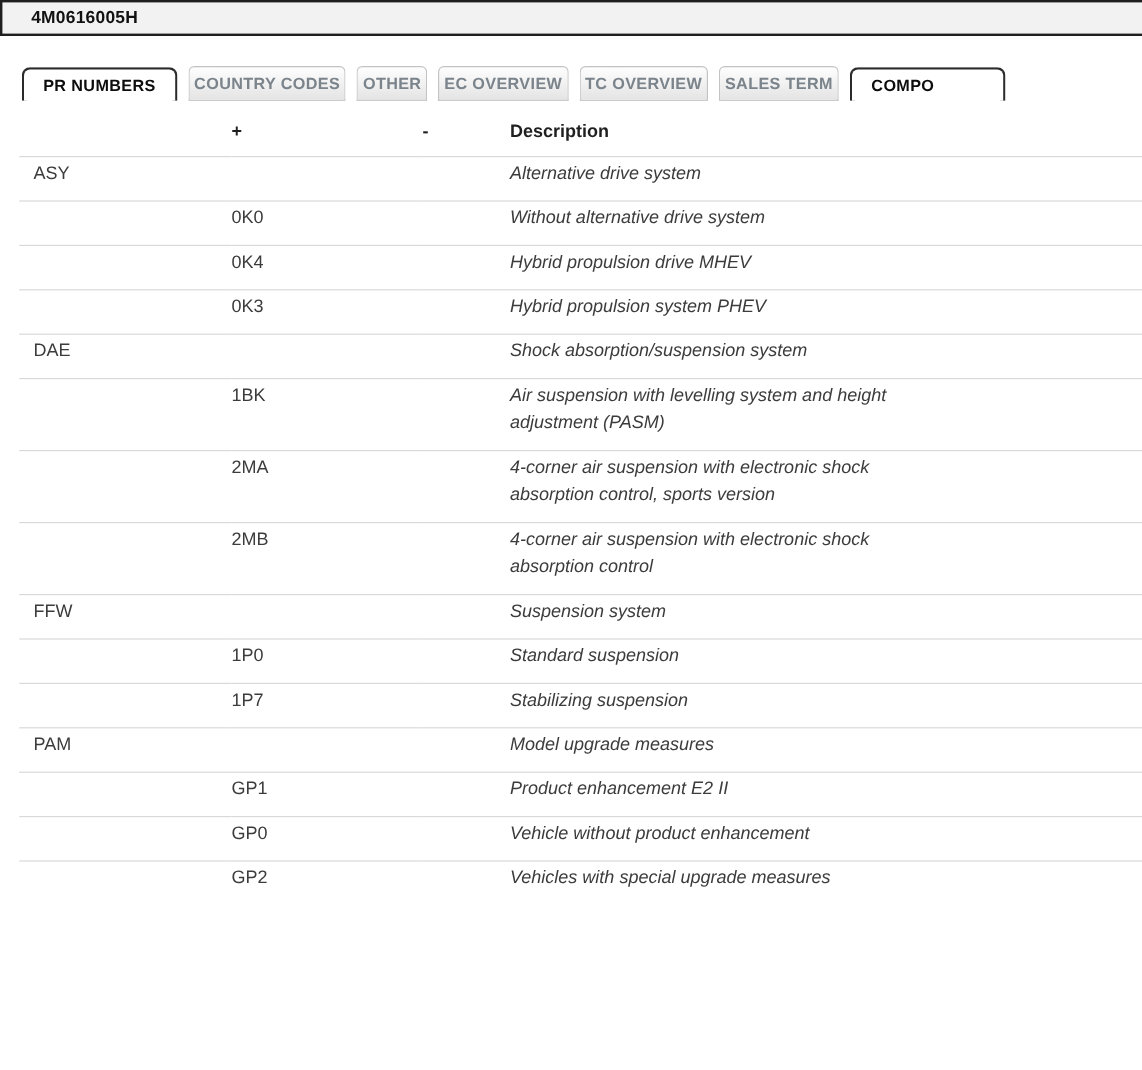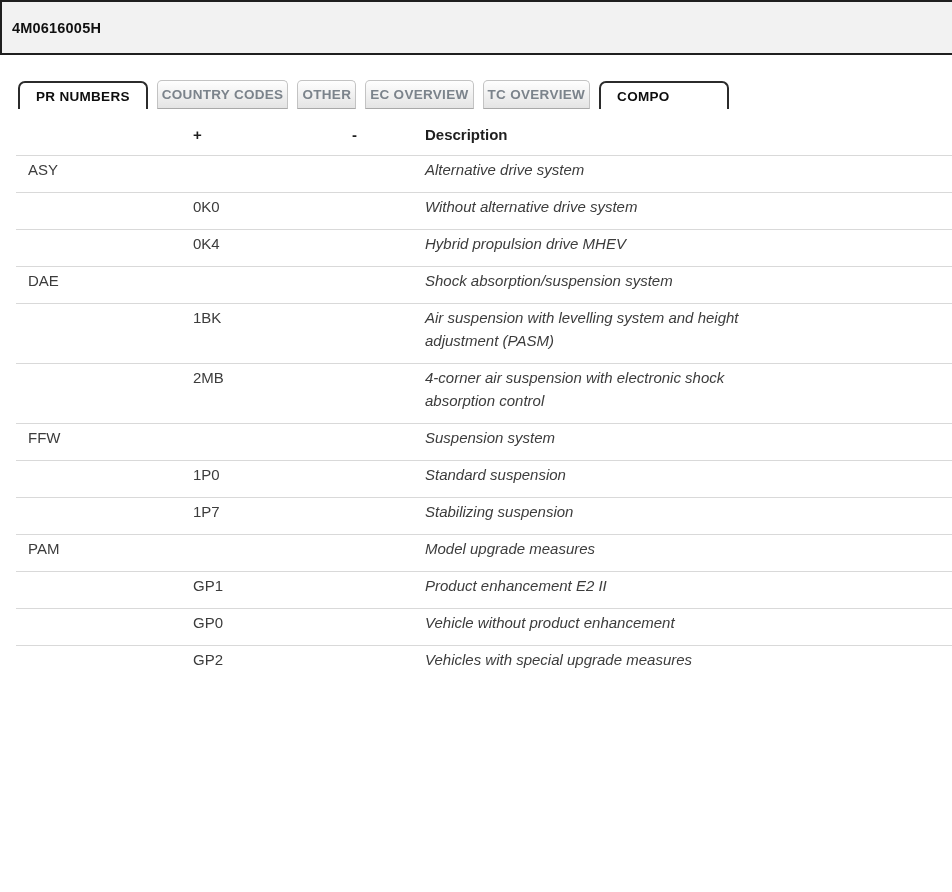--- a/index.html
+++ b/index.html
@@ -6,28 +6,28 @@
   html, body { margin: 0; padding: 0; }
   body {
     width: 952px; height: 892px;
     overflow: hidden;
     background: #ffffff;
     font-family: "Liberation Sans", sans-serif;
   }
 
   
   .topbar {
-    height: 55px;
+    height: 30px;
     background: #f2f2f2;
     border-top: 2px solid #1f1f1f;
     border-bottom: 2px solid #1f1f1f;
     border-left: 2px solid #1f1f1f;
     display: flex;
     align-items: center;
-    padding-left: 10px;
+    padding-left: 24px;
   }
   .topbar .pn {
     font-size: 14.5px;
     font-weight: bold;
     color: #111;
     letter-spacing: .2px;
   }
 
   
   .tabs {
@@ -102,20 +102,21 @@
 <div class="topbar">
   <span class="pn">4M0616005H</span>
 </div>
 
 <div class="tabs">
     <div class="tab active">PR NUMBERS</div>
     <div class="tab">COUNTRY CODES</div>
     <div class="tab">OTHER</div>
     <div class="tab">EC OVERVIEW</div>
     <div class="tab">TC OVERVIEW</div>
+    <div class="tab">SALES TERM</div>
     <div class="tab active compo">COMPO</div>
   </div>
 
 <table class="pr">
   <colgroup>
     <col class="c-family">
       <col class="c-plus">
       <col class="c-minus">
       <col>
   </colgroup>
@@ -146,33 +147,49 @@
   </tr>
       <tr>
     <td class="family"></td>
     <td>0K4</td>
     <td></td>
     <td class="desc">
       <div class="desc-inner">Hybrid propulsion drive MHEV</div>
     </td>
   </tr>
       <tr>
+    <td class="family"></td>
+    <td>0K3</td>
+    <td></td>
+    <td class="desc">
+      <div class="desc-inner">Hybrid propulsion system PHEV</div>
+    </td>
+  </tr>
+      <tr>
     <td class="family">DAE</td>
     <td></td>
     <td></td>
     <td class="desc">
       <div class="desc-inner">Shock absorption/suspension system</div>
     </td>
   </tr>
       <tr>
     <td class="family"></td>
     <td>1BK</td>
     <td></td>
     <td class="desc">
       <div class="desc-inner">Air suspension with levelling system and height adjustment (PASM)</div>
+    </td>
+  </tr>
+      <tr>
+    <td class="family"></td>
+    <td>2MA</td>
+    <td></td>
+    <td class="desc">
+      <div class="desc-inner">4-corner air suspension with electronic shock absorption control, sports version</div>
     </td>
   </tr>
       <tr>
     <td class="family"></td>
     <td>2MB</td>
     <td></td>
     <td class="desc">
       <div class="desc-inner">4-corner air suspension with electronic shock absorption control</div>
     </td>
   </tr>

